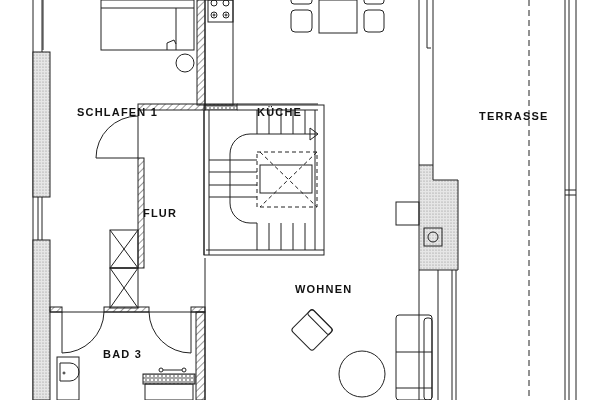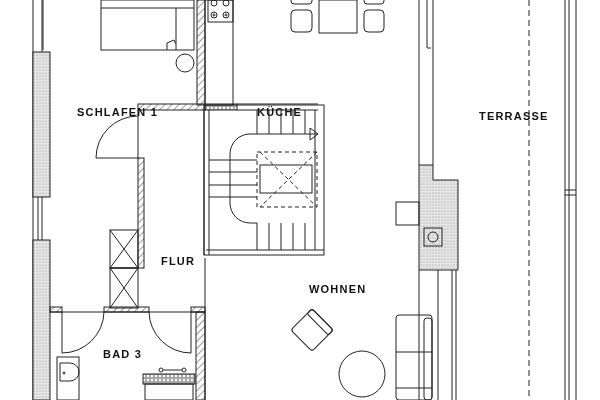--- a/index.html
+++ b/index.html
@@ -161,15 +161,15 @@
     <line x1="569" y1="0" x2="569" y2="400"></line>
     <line x1="576" y1="0" x2="576" y2="400"></line>
     <line x1="565" y1="190" x2="576" y2="190"></line>
     <line x1="565" y1="195" x2="576" y2="195"></line>
   </g>
 </svg>
 
 <div class="room-label" style="left:77px;top:66px;margin-top:40px;">SCHLAFEN 1</div>
 <div class="room-label" style="left:257px;top:60px;margin-top:46px;">KÜCHE</div>
 <div class="room-label" style="left:479px;top:110px;">TERRASSE</div>
-<div class="room-label" style="left:161px;top:207px;margin-top:48px;">FLUR</div>
-<div class="room-label" style="left:309px;top:283px;">WOHNEN</div>
+<div class="room-label" style="left:143px;top:207px;">FLUR</div>
+<div class="room-label" style="left:295px;top:283px;">WOHNEN</div>
 <div class="room-label" style="left:103px;top:348px;">BAD 3</div>
 
 </body></html>

